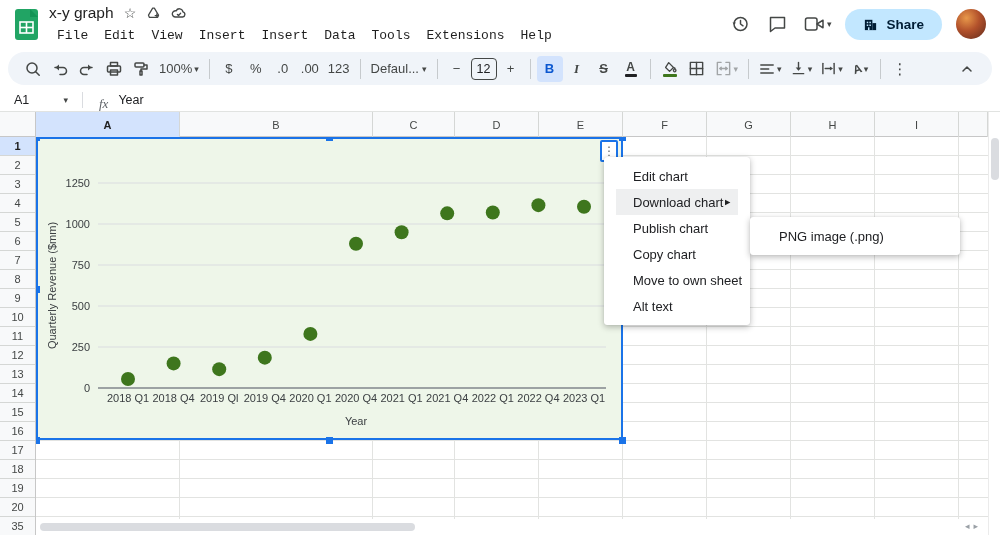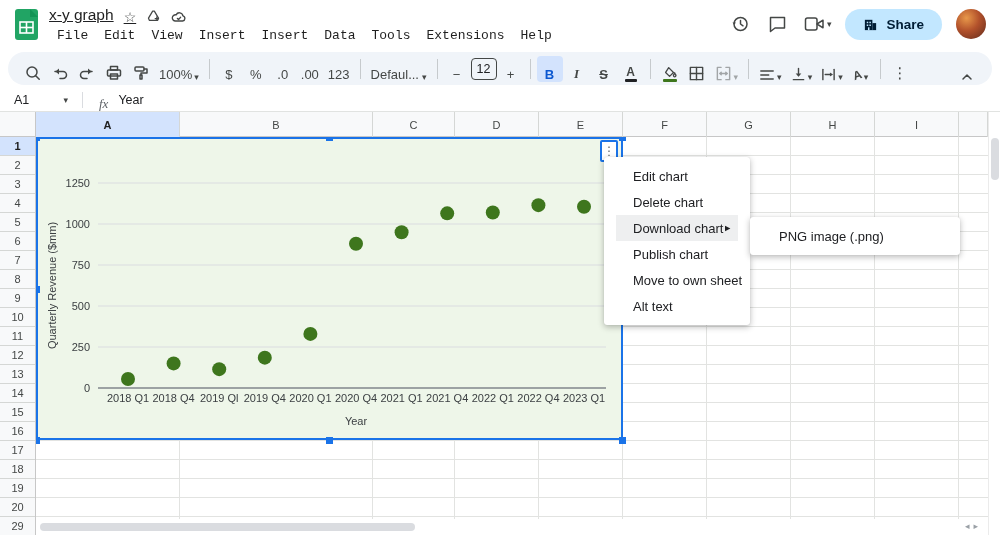--- a/index.html
+++ b/index.html
@@ -6,38 +6,38 @@
   html,body { width:1000px; height:535px; overflow:hidden; background:#fff;
     font-family:"Liberation Sans", sans-serif; color:#202124; }
   body { position:relative; }
   svg { display:block; }
   .ic { stroke:#444746; stroke-width:1.5; fill:none; stroke-linecap:round; stroke-linejoin:round; }
 
   
   .topbar { position:absolute; left:0; top:0; width:1000px; height:48px; background:#fff; display:flex; align-items:center; }
   .logo-wrap { margin:0 10px 0 14px; }
   .title-block { display:flex; flex-direction:column; justify-content:center; }
-  .title-row { display:flex; align-items:flex-end; gap:10px; height:22px;text-decoration:underline; }
+  .title-row { display:flex; align-items:center; gap:10px; height:22px; }
   .doc-title { font-size:15.5px; color:#1f1f1f; }
   .title-ic { color:#444746; font-size:14px; line-height:1; cursor:pointer; }
   .menubar { display:flex; height:22px; align-items:center; }
   .menubar span { font-size:13px; color:#1f1f1f; padding:2px 8px; border-radius:4px; cursor:pointer;font-family:Liberation Mono, monospace; }
   .topbar-right { margin-left:auto; display:flex; align-items:center; gap:14px; padding-right:14px; }
   .tb-icon { width:24px; height:24px; display:flex; align-items:center; justify-content:center; cursor:pointer; }
   .cam-group { display:flex; align-items:center; gap:2px; cursor:pointer; }
   .dd { font-size:9px; color:#444746; }
   .share-btn { display:flex; align-items:center; gap:8px; background:#c2e7ff; color:#001d35;
     border:none; border-radius:18px; padding:8px 18px; font-size:13.5px; font-weight:bold; cursor:pointer; }
   .avatar { width:30px; height:30px; border-radius:50%;
     background:radial-gradient(circle at 35% 30%, #e8984a 0%, #b2512b 45%, #5f2a1c 100%); cursor:pointer; }
 
   
   .toolbar { position:absolute; left:8px; top:52px; width:984px; height:33px; background:#f0f4f9;
     border-radius:20px; display:flex; align-items:center; padding:0 12px; gap:1px; }
-  .t-btn { height:26px; min-width:26px; padding:0 4px; display:flex; align-items:flex-end; justify-content:center;
+  .t-btn { height:26px; min-width:26px; padding:0 4px; display:flex; align-items:center; justify-content:center;
     border-radius:4px; font-size:13px; color:#444746; cursor:pointer; gap:2px; }
   .t-btn.txt { font-weight:bold; font-size:13px; }
   .t-btn.active { background:#d3e3fd; color:#0b57d0; }
   .t-sep { width:1px; height:20px; background:#c6cacd; margin:0 5px; }
   .fs-box { width:26px; height:22px; border:1px solid #444746; border-radius:4px; display:flex;
     align-items:center; justify-content:center; font-size:12.5px; color:#202124; cursor:text; }
   .u-green { display:block; width:14px; height:3px; background:#3e761d; margin-top:1px; border-radius:1px; }
   .u-dark { display:block; width:12px; height:3px; background:#202124; margin-top:1px; border-radius:1px; }
   .stack { display:flex; flex-direction:column; align-items:center; line-height:1; }
   .collapse { margin-left:auto; }
@@ -346,21 +346,21 @@
       <div class="rh-cell">11</div>
       <div class="rh-cell">12</div>
       <div class="rh-cell">13</div>
       <div class="rh-cell">14</div>
       <div class="rh-cell">15</div>
       <div class="rh-cell">16</div>
       <div class="rh-cell">17</div>
       <div class="rh-cell">18</div>
       <div class="rh-cell">19</div>
       <div class="rh-cell">20</div>
-      <div class="rh-cell">29</div>
+      <div class="rh-cell">35</div>
     </div>
 
   <div class="cells">
       <div class="hline" style="top: 379px;"></div>
       <div class="hline" style="top: 360px;"></div>
       <div class="hline" style="top: 341px;"></div>
       <div class="hline" style="top: 322px;"></div>
       <div class="hline" style="top: 303px;"></div>
       <div class="hline" style="top: 284px;"></div>
       <div class="hline" style="top: 265px;"></div>
@@ -445,31 +445,31 @@
   <div class="hscroll">
     <div class="hthumb"></div>
     <span class="h-arrows">◂▸</span>
   </div>
 </div>
 
 <div class="menu context-menu">
   <div class="menu-item">
       <span>Edit chart</span>
     </div>
-  <div class="menu-item">
-      <span>Delete chart</span>
-    </div>
   <div class="menu-item hl">
     <span>Download chart</span>
     <span class="sub-arrow">►</span>
   </div>
   <div class="menu-item">
       <span>Publish chart</span>
     </div>
   <div class="menu-item">
+      <span>Copy chart</span>
+    </div>
+  <div class="menu-item">
       <span>Move to own sheet</span>
     </div>
   <div class="menu-item">
       <span>Alt text</span>
     </div>
 </div>
 
 <div class="menu submenu">
   <div class="menu-item">
       <span>PNG image (.png)</span>

